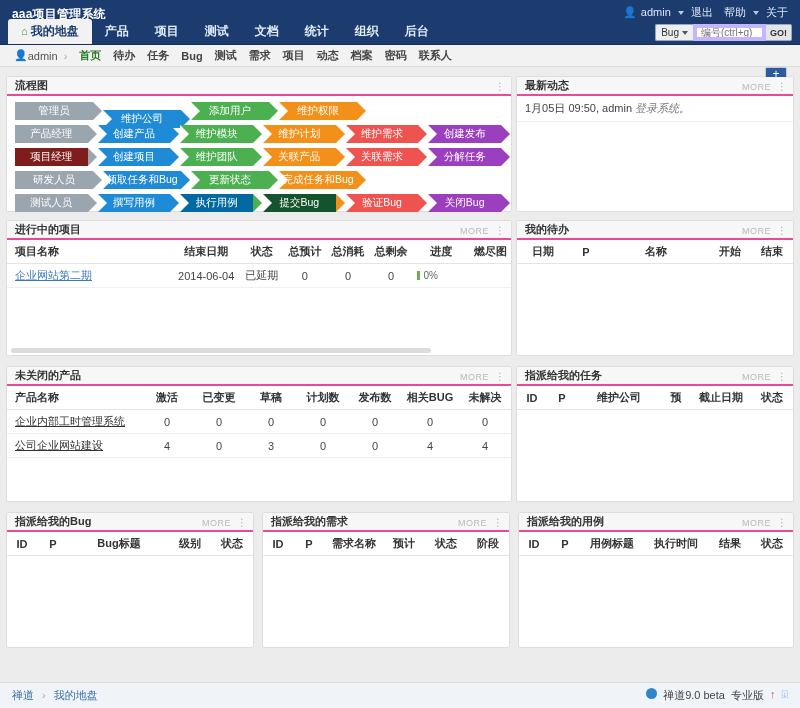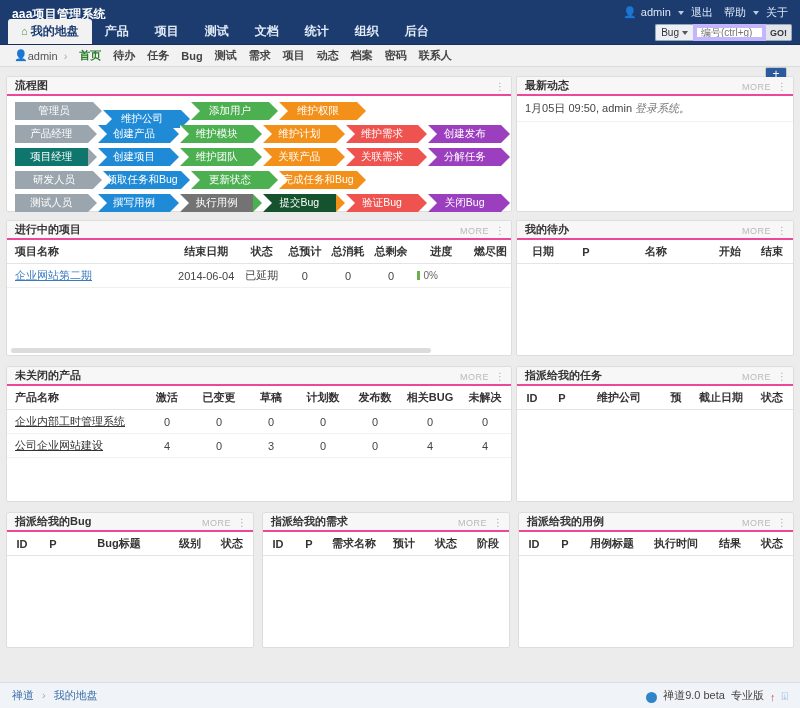--- a/index.html
+++ b/index.html
@@ -148,21 +148,21 @@
 
   
   .footer {
     position: absolute; left: 0; right: 0; bottom: 0; height: 26px;
     background: #f0f4f9; border-top: 1px solid #d6dde6;
     display: flex; align-items: center; padding: 0 12px; font-size: 11px;
   }
   .f-left { color: #3a6ea8; }
   .f-left .sep { color: #9ab; margin: 0 5px; }
   .f-left a { color: #3a6ea8; text-decoration: none; cursor: pointer; }
-  .f-right { margin-left: auto; display: flex; align-items: flex-end; gap: 6px; color: #444; }
+  .f-right { margin-left: auto; display: flex; align-items: flex-start; gap: 6px; color: #444; }
   .globe { width: 11px; height: 11px; border-radius: 50%; background: #2e86c9; display:inline-block; }
   .up-ico { color: #d04a4a; font-weight: bold; }
   .bell-ico { color: #7aa4cc; }
 </style>
 </head>
 <body>
 
 <div id="app">
 
   <div class="topbar">
@@ -254,21 +254,21 @@
               <span>维护计划</span>
             </div>
             <div class="chev" style="--c: #ef5350; background: rgb(239, 83, 80); width: 78px;">
               <span>维护需求</span>
             </div>
             <div class="chev" style="--c: #9c3fbf; background: rgb(156, 63, 191); width: 78px;">
               <span>创建发布</span>
             </div>
           </div>
           <div class="flow-row">
-            <div class="chev first" style="--c: #9aa5ad; background: #0f766e; width: 78px;">
+            <div class="chev first" style="--c: #9aa5ad; background: #7f1d1d; width: 78px;">
               <span>项目经理</span>
             </div>
             <div class="chev" style="--c: #1f8ad6; background: rgb(31, 138, 214); width: 78px;">
               <span>创建项目</span>
             </div>
             <div class="chev" style="--c: #4caf50; background: rgb(76, 175, 80); width: 78px;">
               <span>维护团队</span>
             </div>
             <div class="chev" style="--c: #f39019; background: rgb(243, 144, 25); width: 78px;">
               <span>关联产品</span>
@@ -294,21 +294,21 @@
               <span>完成任务和Bug</span>
             </div>
           </div>
           <div class="flow-row">
             <div class="chev first" style="--c: #9aa5ad; background: rgb(154, 165, 173); width: 78px;">
               <span>测试人员</span>
             </div>
             <div class="chev" style="--c: #1f8ad6; background: rgb(31, 138, 214); width: 78px;">
               <span>撰写用例</span>
             </div>
-            <div class="chev" style="--c: #4caf50; background: #737373; width: 78px;">
+            <div class="chev" style="--c: #4caf50; background: #0369a1; width: 78px;">
               <span>执行用例</span>
             </div>
             <div class="chev" style="--c: #f39019; background: #14532d; width: 78px;">
               <span>提交Bug</span>
             </div>
             <div class="chev" style="--c: #ef5350; background: rgb(239, 83, 80); width: 78px;">
               <span>验证Bug</span>
             </div>
             <div class="chev" style="--c: #9c3fbf; background: rgb(156, 63, 191); width: 78px;">
               <span>关闭Bug</span>

